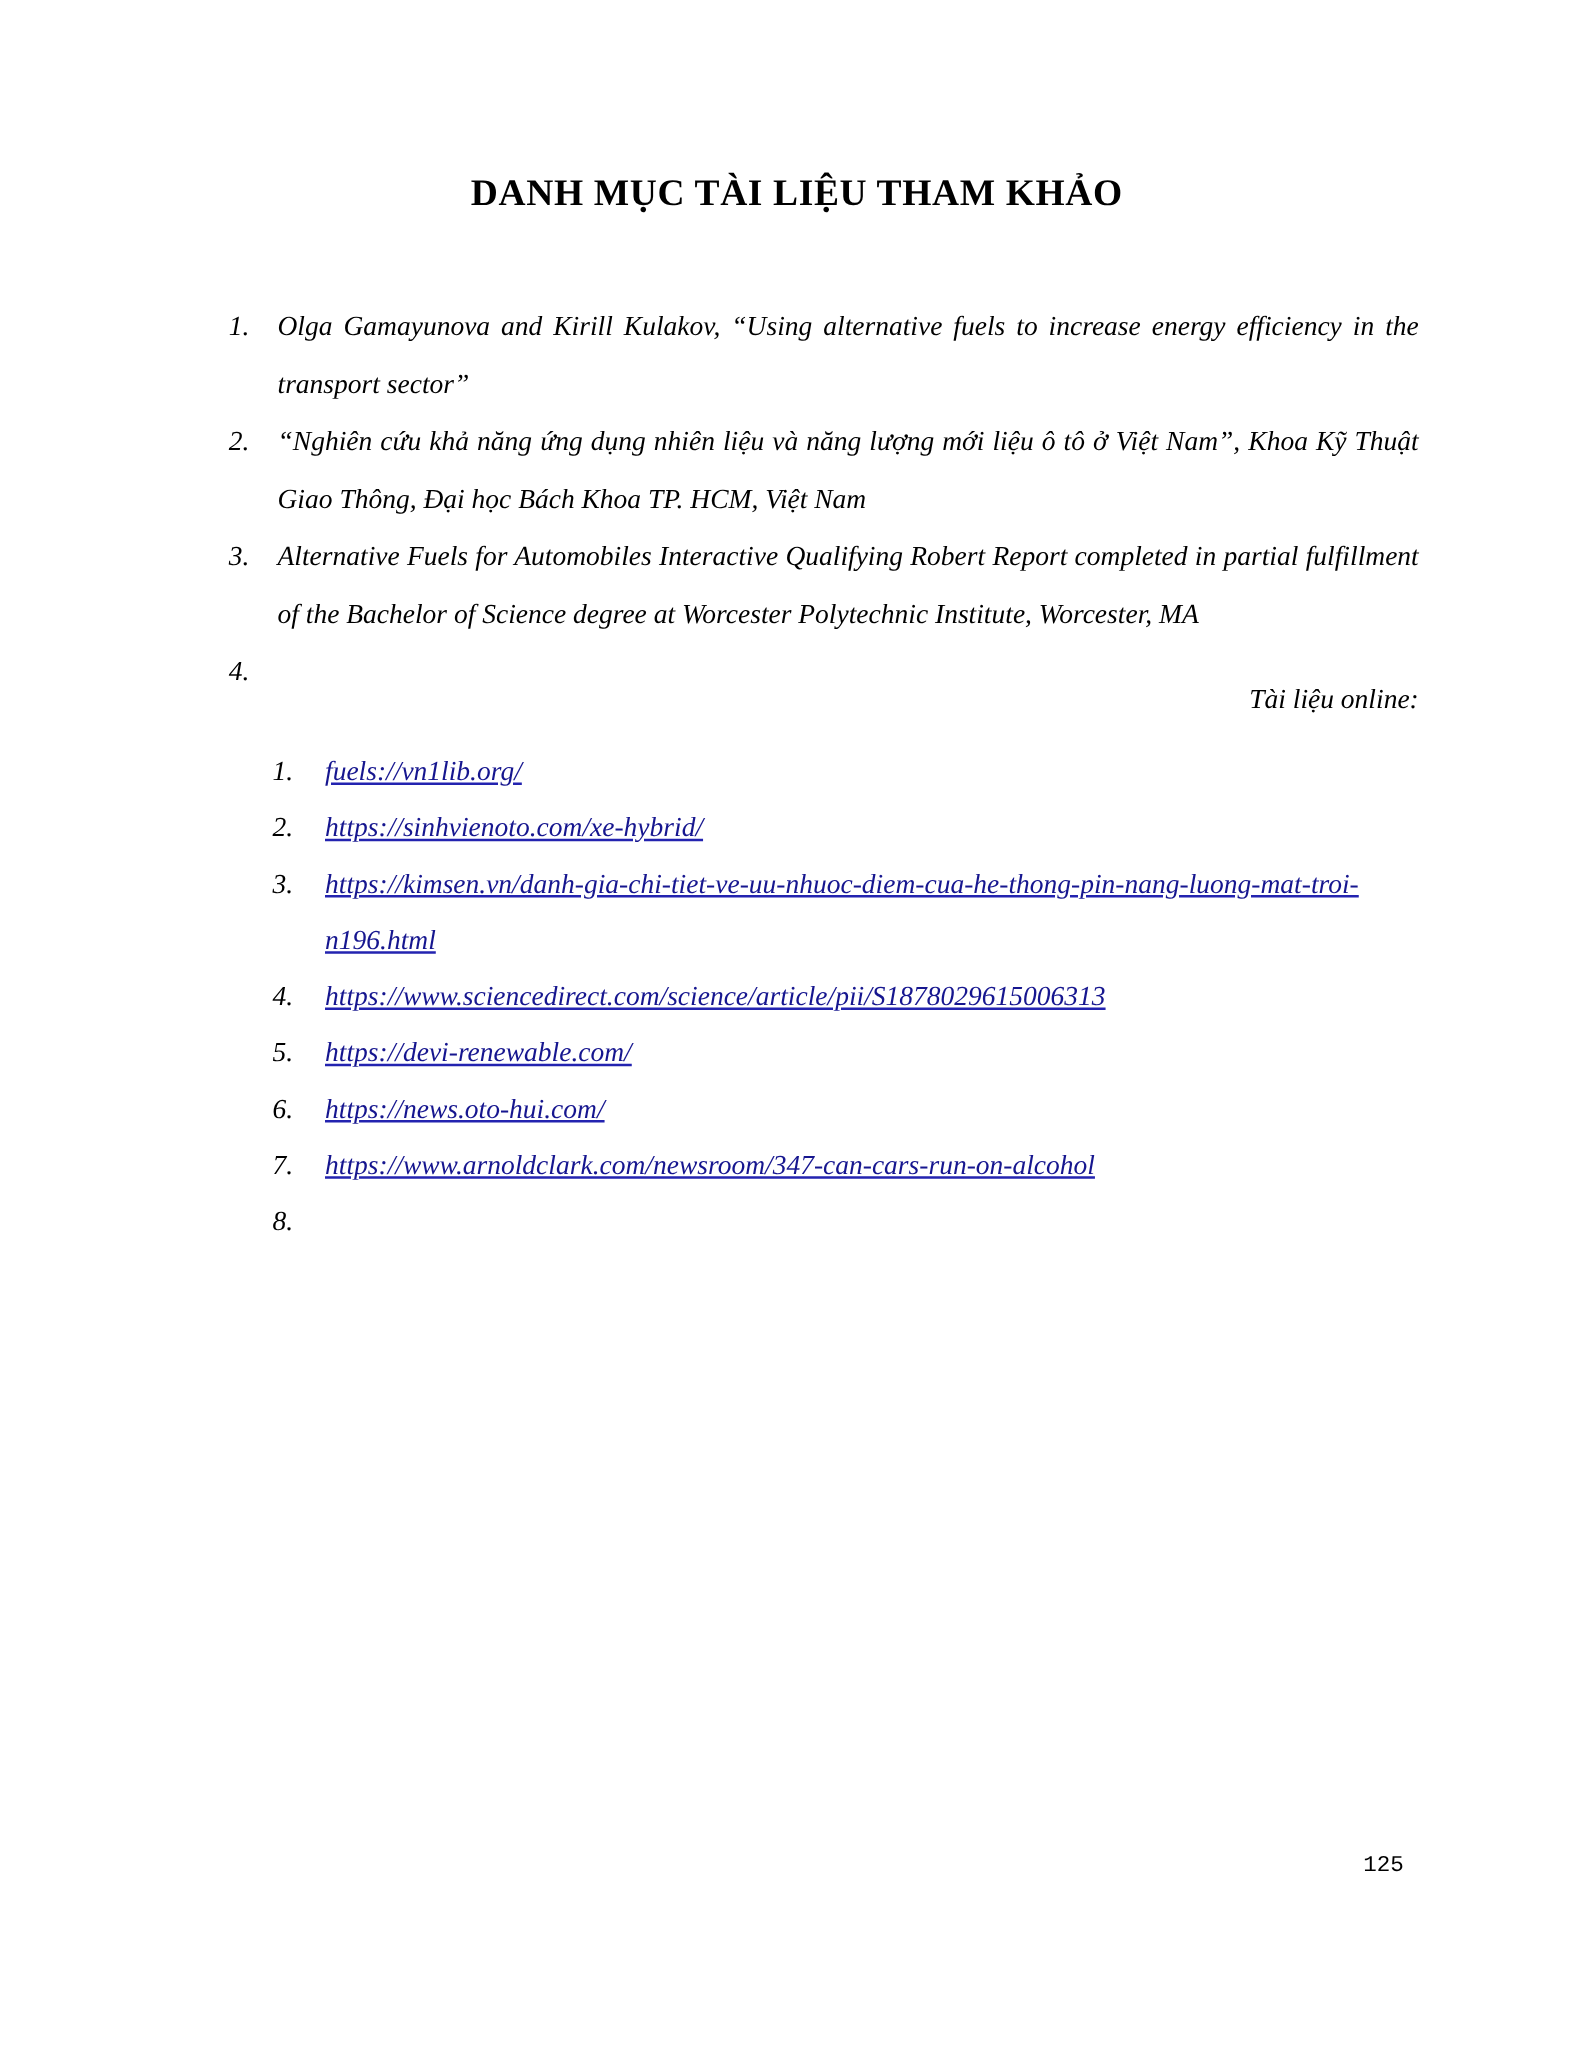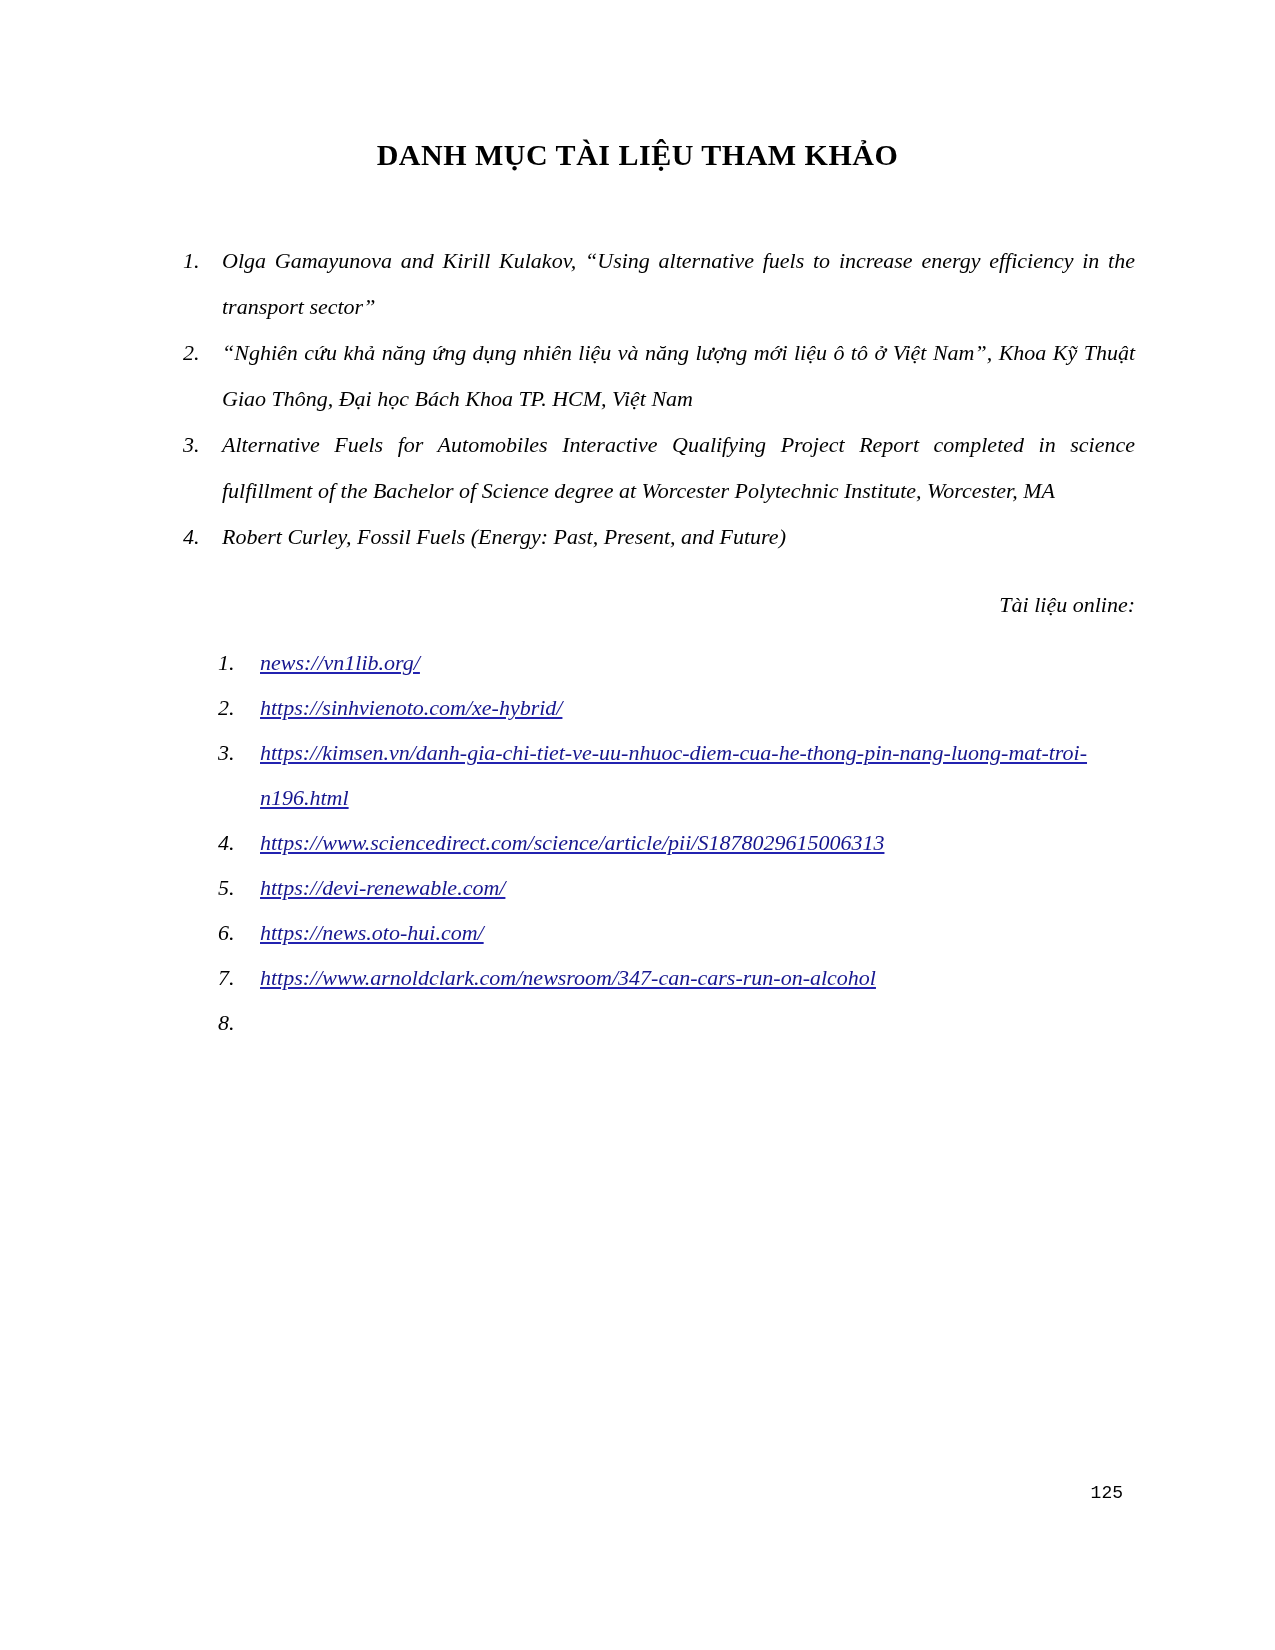--- a/index.html
+++ b/index.html
@@ -99,34 +99,33 @@
       <li class="ref-item">
         <span class="ref-num">1.</span>
         <span>Olga Gamayunova and Kirill Kulakov, “Using alternative fuels to increase energy efficiency in the transport sector”</span>
       </li>
       <li class="ref-item">
         <span class="ref-num">2.</span>
         <span>“Nghiên cứu khả năng ứng dụng nhiên liệu và năng lượng mới liệu ô tô ở Việt Nam”, Khoa Kỹ Thuật Giao Thông, Đại học Bách Khoa TP. HCM, Việt Nam</span>
       </li>
       <li class="ref-item">
         <span class="ref-num">3.</span>
-        <span>Alternative Fuels for Automobiles Interactive Qualifying Project Report completed in science fulfillment of the Bachelor of Science degree at Worcester Polytechnic Institute, Worcester, MA</span>
+        <span>Alternative Fuels for Automobiles Interactive Qualifying Robert Report completed in partial fulfillment of the Bachelor of Science degree at Worcester Polytechnic Institute, Worcester, MA</span>
       </li>
       <li class="ref-item">
         <span class="ref-num">4.</span>
-        <span>Robert Curley, Fossil Fuels (Energy: Past, Present, and Future)</span>
       </li>
     </ol>
 
     <div class="online-label">Tài liệu online:</div>
 
     <ol class="link-list">
       <li class="link-item">
         <span class="link-num">1.</span>
-        <a class="doc-link">news://vn1lib.org/</a>
+        <a class="doc-link">fuels://vn1lib.org/</a>
       </li>
       <li class="link-item">
         <span class="link-num">2.</span>
         <a class="doc-link">https://sinhvienoto.com/xe-hybrid/</a>
       </li>
       <li class="link-item">
         <span class="link-num">3.</span>
         <a class="doc-link">https://kimsen.vn/danh-gia-chi-tiet-ve-uu-nhuoc-diem-cua-he-thong-pin-nang-luong-mat-troi-n196.html</a>
       </li>
       <li class="link-item">

